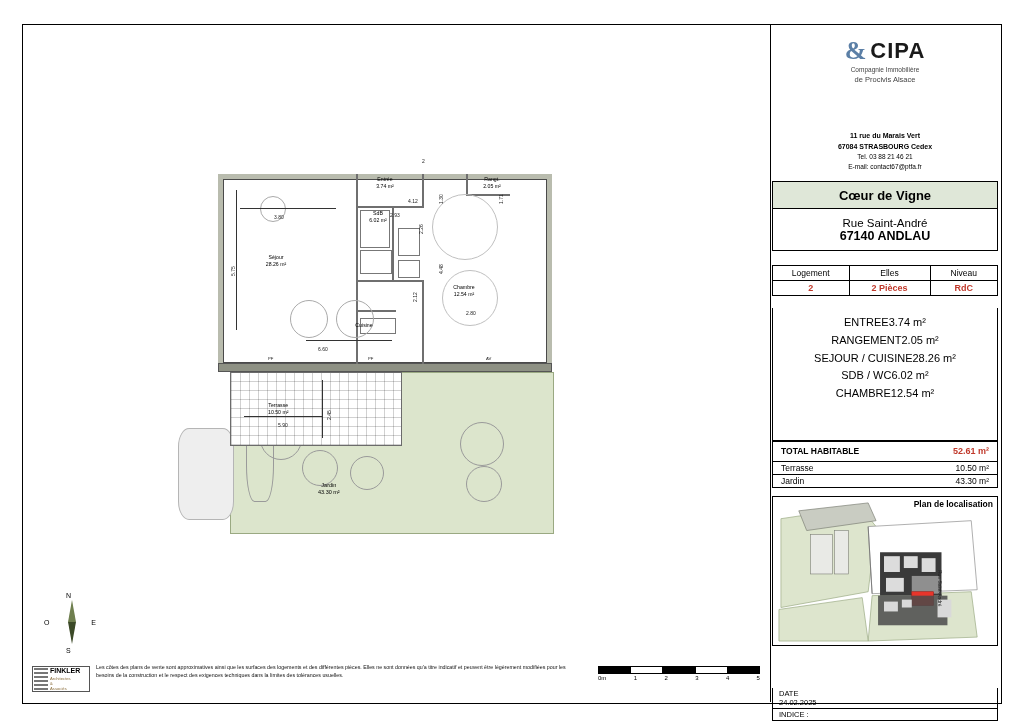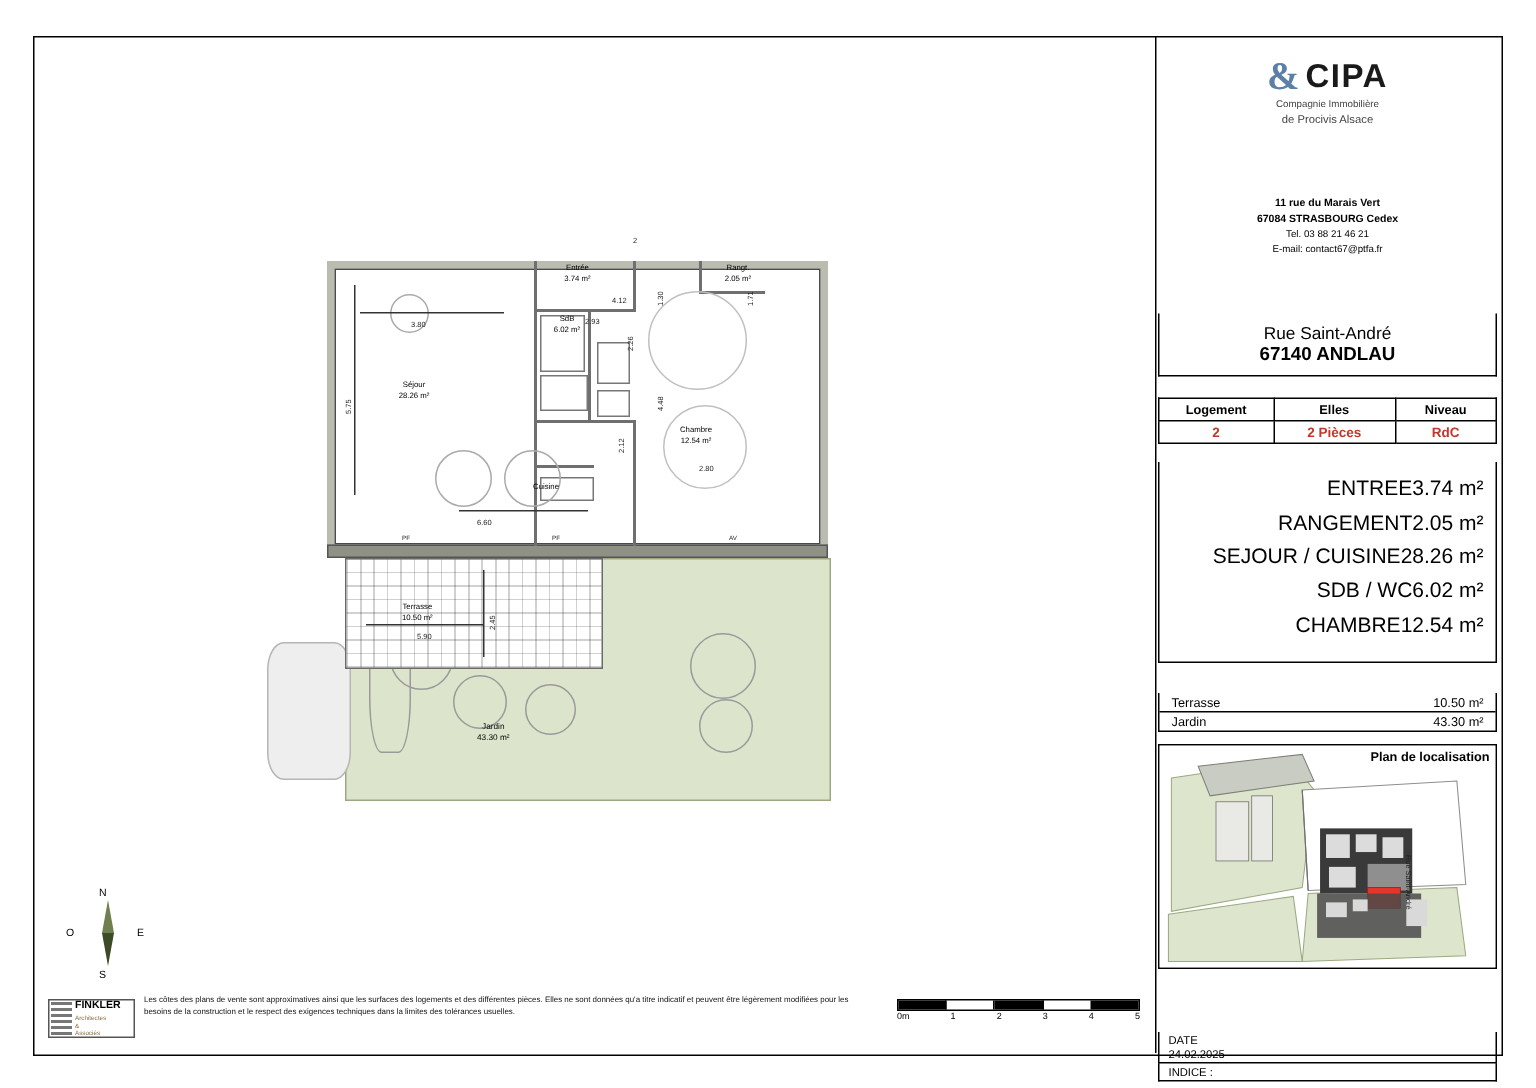--- a/index.html
+++ b/index.html
@@ -20,25 +20,25 @@
   .addr b{font-size:7px;}
 
   .box{position:absolute;border:1px solid #000;box-sizing:border-box;}
   .title-box{left:0;top:155px;width:226px;height:28px;display:flex;align-items:center;justify-content:center;background:#dfe7d8;}
   .title-box span{font-size:13px;font-weight:bold;}
   .addr-box{left:0;top:183px;width:226px;height:42px;border-top:none;display:flex;flex-direction:column;align-items:center;justify-content:center;}
   .addr-box .r1{font-size:11.5px;}
   .addr-box .r2{font-size:12.5px;font-weight:bold;}
 
   .tbl{position:absolute;left:0;top:239px;width:226px;border-collapse:collapse;}
-  .tbl td,.tbl th{border:1px solid #000;font-size:8.5px;text-align:center;padding:2px 0;font-weight:bold;}
+  .tbl td,.tbl th{border:1px solid #000;font-size:8.5px;text-align:center;padding:2px 0;font-weight:normal;}
   .tbl .val{color:#c0392b;font-weight:bold;font-size:9px;}
 
   .areas{position:absolute;left:0;top:282px;width:226px;height:134px;border:1px solid #000;border-top:none;box-sizing:border-box;padding:6px 8px 0 8px;}
-  .arow{display:flex;justify-content:flex-end;font-size:14px;line-height:1.62;}
+  .arow{display:flex;justify-content:center;font-size:11px;line-height:1.62;}
   .total{position:absolute;left:0;top:414px;width:226px;height:22px;border:1px solid #000;box-sizing:border-box;display:flex;align-items:center;justify-content:space-between;padding:0 8px;}
   .total .lbl{font-size:8.5px;font-weight:bold;}
   .total .amt{font-size:9px;font-weight:bold;color:#c0392b;}
   .ext{position:absolute;left:0;top:436px;width:226px;border:1px solid #000;border-top:none;box-sizing:border-box;}
   .ext .erow{display:flex;justify-content:space-between;padding:1px 8px;font-size:8.5px;}
   .ext .erow:first-child{border-bottom:1px solid #000;}
 
   .loc{position:absolute;left:0;top:470px;width:226px;height:150px;border:1px solid #000;box-sizing:border-box;background:#fff;overflow:hidden;}
   .loc-title{position:absolute;right:4px;top:2px;font-size:8.5px;font-weight:bold;z-index:5;}
   .sig{position:absolute;left:0;top:620px;width:226px;height:42px;border:1px solid #000;border-top:none;box-sizing:border-box;padding:4px 6px;font-size:7.5px;font-weight:bold;}
@@ -215,20 +215,23 @@
       </div>
     </div>
 
     <div class="addr">
       <b>11 rue du Marais Vert</b><br>
       <b>67084 STRASBOURG Cedex</b><br>
       <span>Tel. 03 88 21 46 21</span><br>
       <span>E-mail: contact67@ptfa.fr</span>
     </div>
 
+    <div class="box title-box">
+      <span>Cœur de Vigne</span>
+    </div>
     <div class="box addr-box">
       <div class="r1">Rue Saint-André</div>
       <div class="r2">67140 ANDLAU</div>
     </div>
 
     <table class="tbl">
       <tbody>
           <tr>
         <th style="width:34%">Logement</th>
         <th style="width:36%">Elles</th>
@@ -258,20 +261,24 @@
       <div class="arow">
         <span>SDB / WC</span>
         <span>6.02 m²</span>
       </div>
       <div class="arow">
         <span>CHAMBRE</span>
         <span>12.54 m²</span>
       </div>
     </div>
 
+    <div class="total">
+      <span class="lbl">TOTAL HABITABLE</span>
+      <span class="amt">52.61 m²</span>
+    </div>
 
     <div class="ext">
       <div class="erow">
         <span>Terrasse</span>
         <span>10.50 m²</span>
       </div>
       <div class="erow">
         <span>Jardin</span>
         <span>43.30 m²</span>
       </div>

